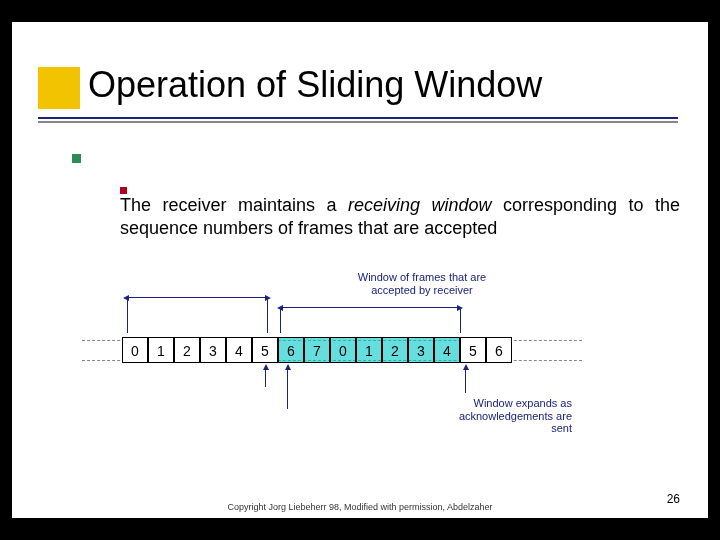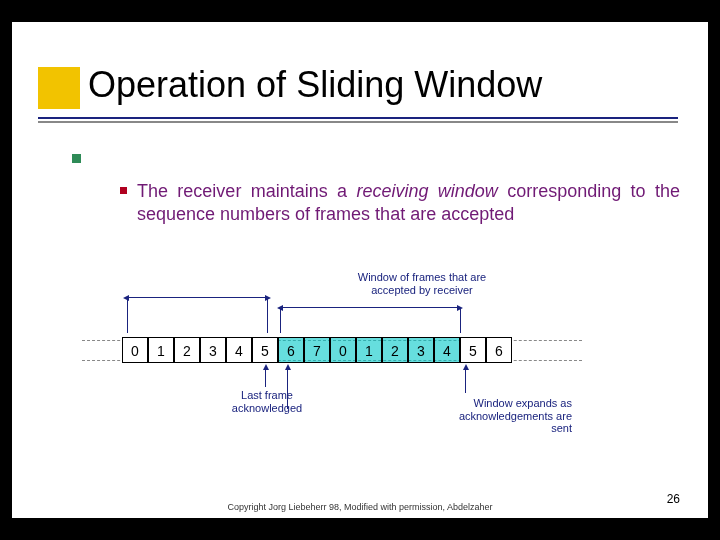--- a/index.html
+++ b/index.html
@@ -73,24 +73,25 @@
     margin-right: 10px;
     margin-top: 7px;
     flex-shrink: 0;
   }
   .lvl2 {
     position: absolute;
     left: 108px;
     top: 158px;
     width: 560px;
     font-size: 18px;
-    color: #701a75;
+    color: #000000;
     text-align: justify;
     line-height: 1.25;
     display: flex;
+    flex-direction: column;
   }
   .lvl2 .txt {
     flex: 1;
   }
   .italic { font-style: italic; }
   .diagram {
     position: absolute;
     left: 110px;
     top: 255px;
     width: 500px;
@@ -218,22 +219,20 @@
         <div class="cell hl">0</div>
         <div class="cell hl">1</div>
         <div class="cell hl">2</div>
         <div class="cell hl">3</div>
         <div class="cell hl">4</div>
         <div class="cell">5</div>
         <div class="cell">6</div>
       </div>
 
     <div class="arrow-v up" style="left:143px;top:92px;height:18px;"></div>
-    <div class="lbl" style="left:90px;top:112px;width:110px;white-space:pre-line;">Last frame
-acknowledged</div>
 
     <div class="arrow-v up" style="left:165px;top:92px;height:40px;"></div>
 
     <div class="arrow-v up" style="left:343px;top:92px;height:24px;"></div>
     <div class="lbl" style="left:290px;top:120px;width:160px;white-space:pre-line;text-align:right;">Window expands as
 acknowledgements are
 sent</div>
 
   </div>
 

